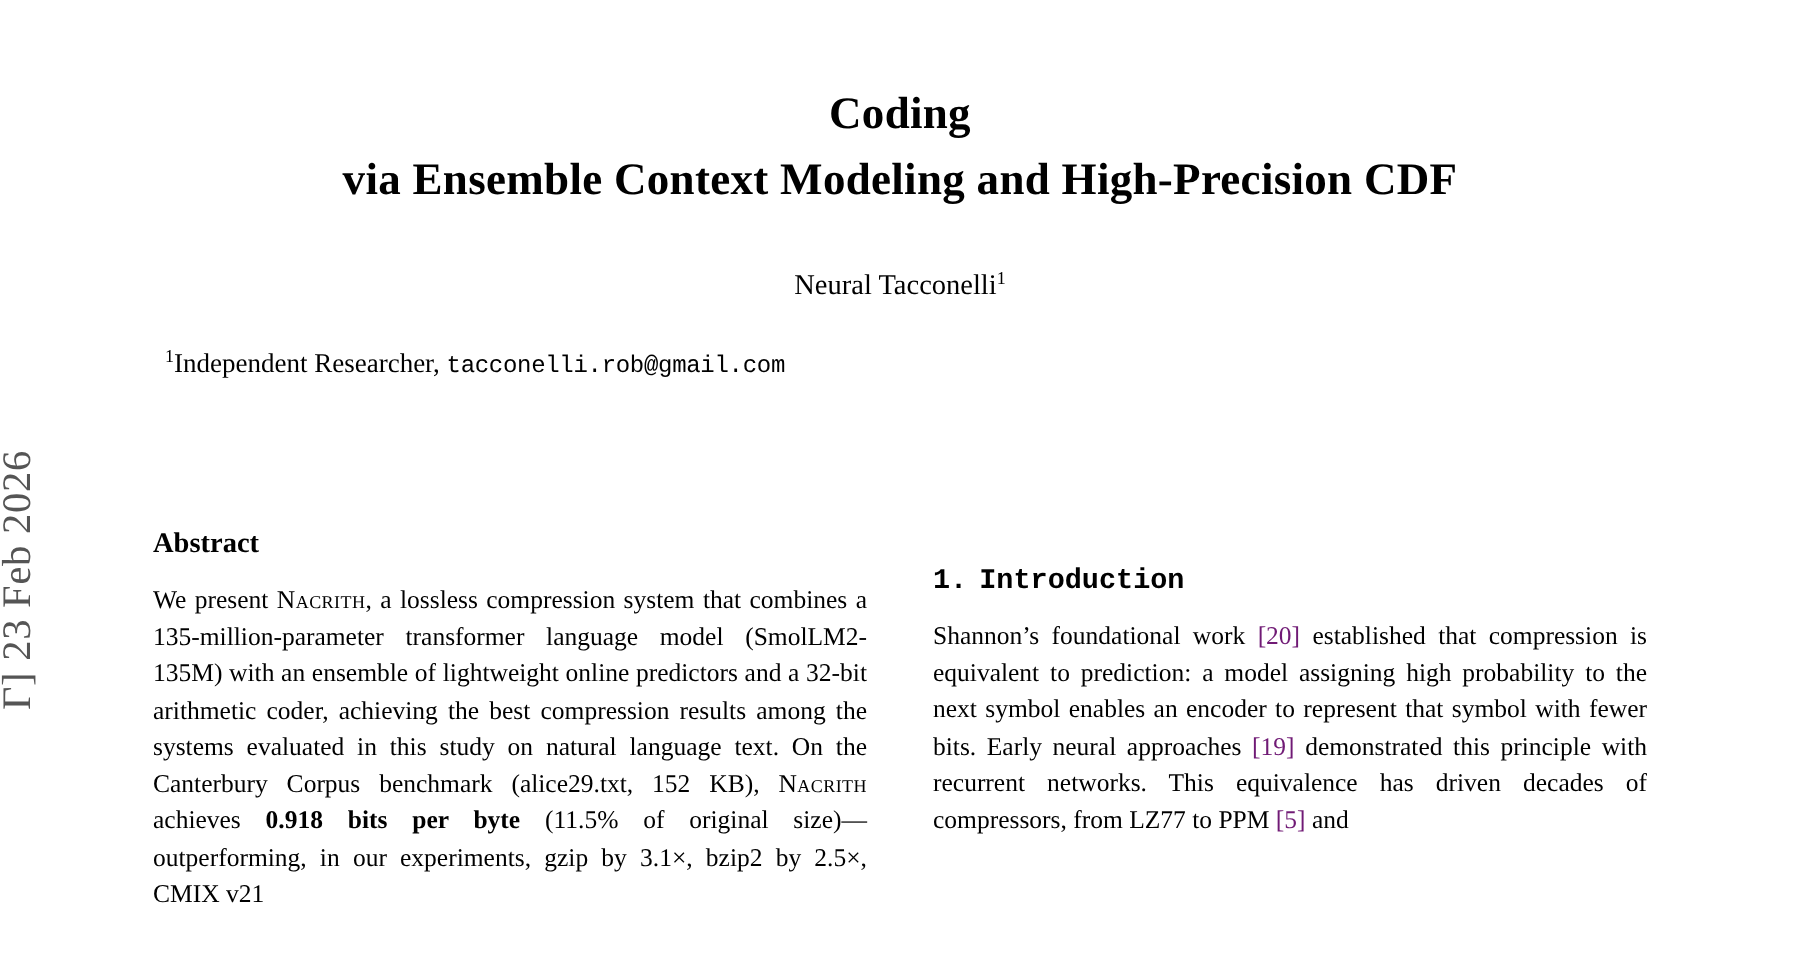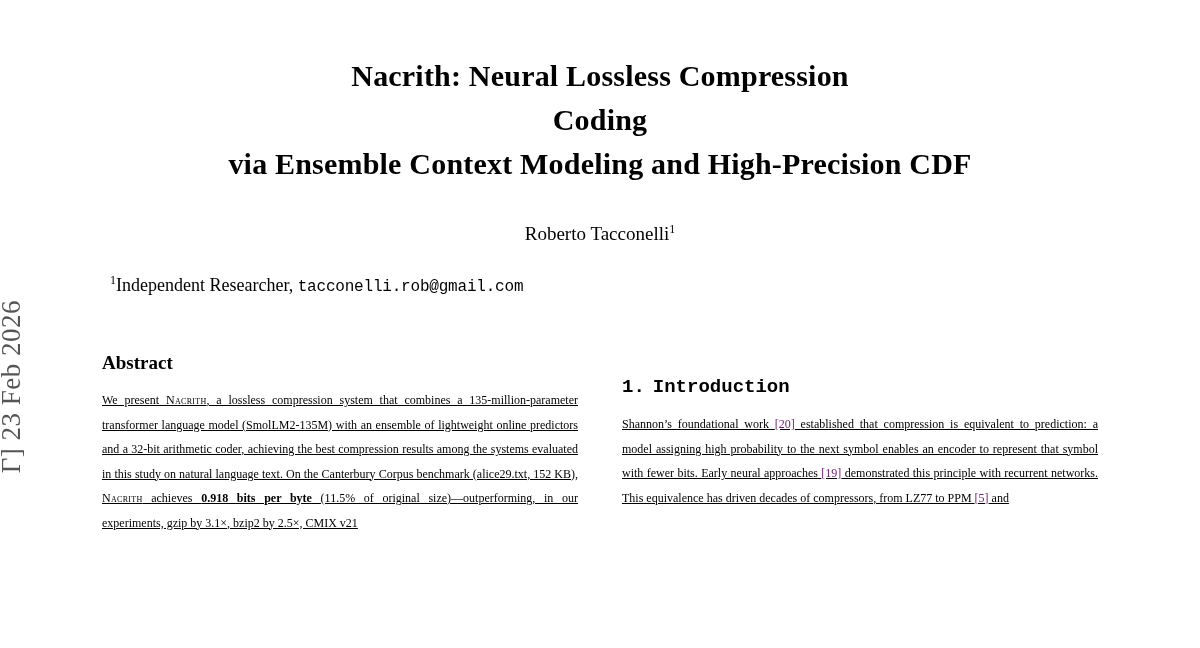--- a/index.html
+++ b/index.html
@@ -101,26 +101,25 @@
   .section-heading.numbered {
     margin-top: 24px;
     font-family: Liberation Mono, monospace;
   }
   .section-heading .num {
     margin-right: 8px;
   }
 
   p.body {
     margin: 0 0 10px 0;
-    font-size: 12px;
+    font-size: 17px;
     line-height: 24.5px;
     text-align: justify;
     text-justify: inter-word;
     hyphens: manual;
-    text-decoration: underline;
   }
   .smallcaps {
     font-variant: small-caps;
     letter-spacing: 0.3px;
   }
   .bold { font-weight: bold; }
   .cite { color: #701a75; }
 
   .keywords {
     font-size: 17px;
@@ -131,27 +130,26 @@
 </style>
 </head>
 <body>
 
 <div class="page">
 
   <div class="arxiv-stamp">Γ] 23 Feb 2026</div>
 
   <div class="title-block">
     <div class="paper-title">
-      <span class="line">Nacrith:  Neural Lossless Compression</span>
       <span class="line">Coding</span>
       <span class="line">via Ensemble Context Modeling and High-Precision CDF</span>
     </div>
 
     <div class="authors">
-      <span>Roberto Tacconelli</span><sup>1</sup>
+      <span>Neural Tacconelli</span><sup>1</sup>
     </div>
 
     <div class="affiliation">
       <sup>1</sup><span>Independent Researcher, </span><span class="mono">tacconelli.rob@gmail.com</span>
     </div>
   </div>
 
   <div class="columns">
 
     <div class="col col-left">

